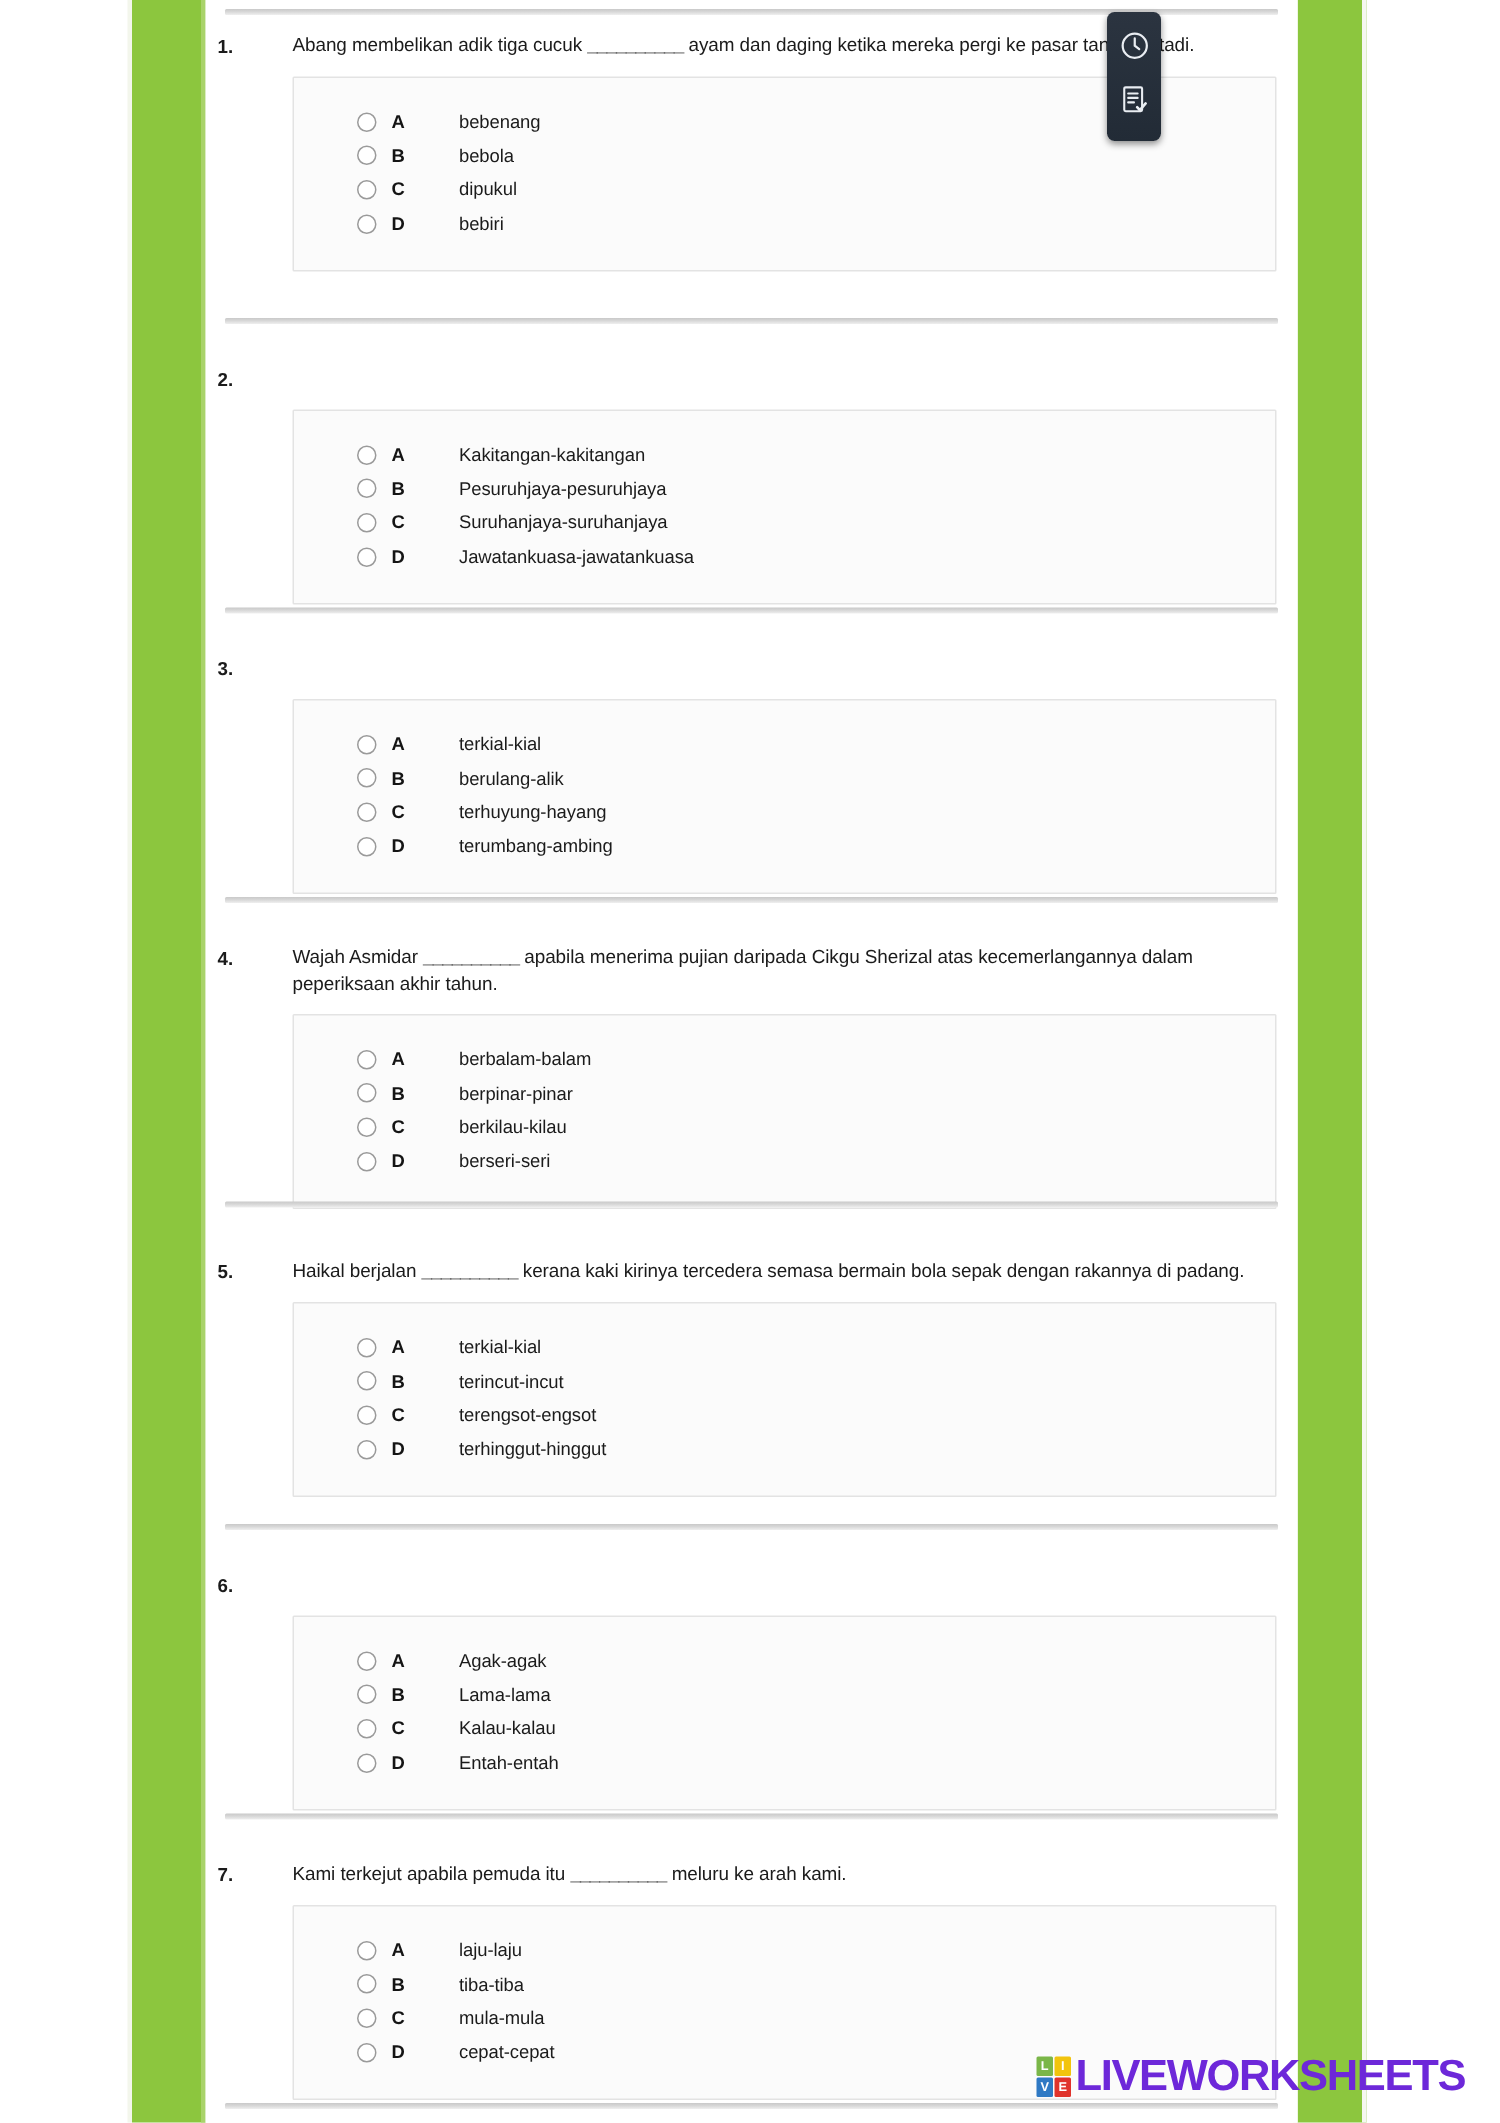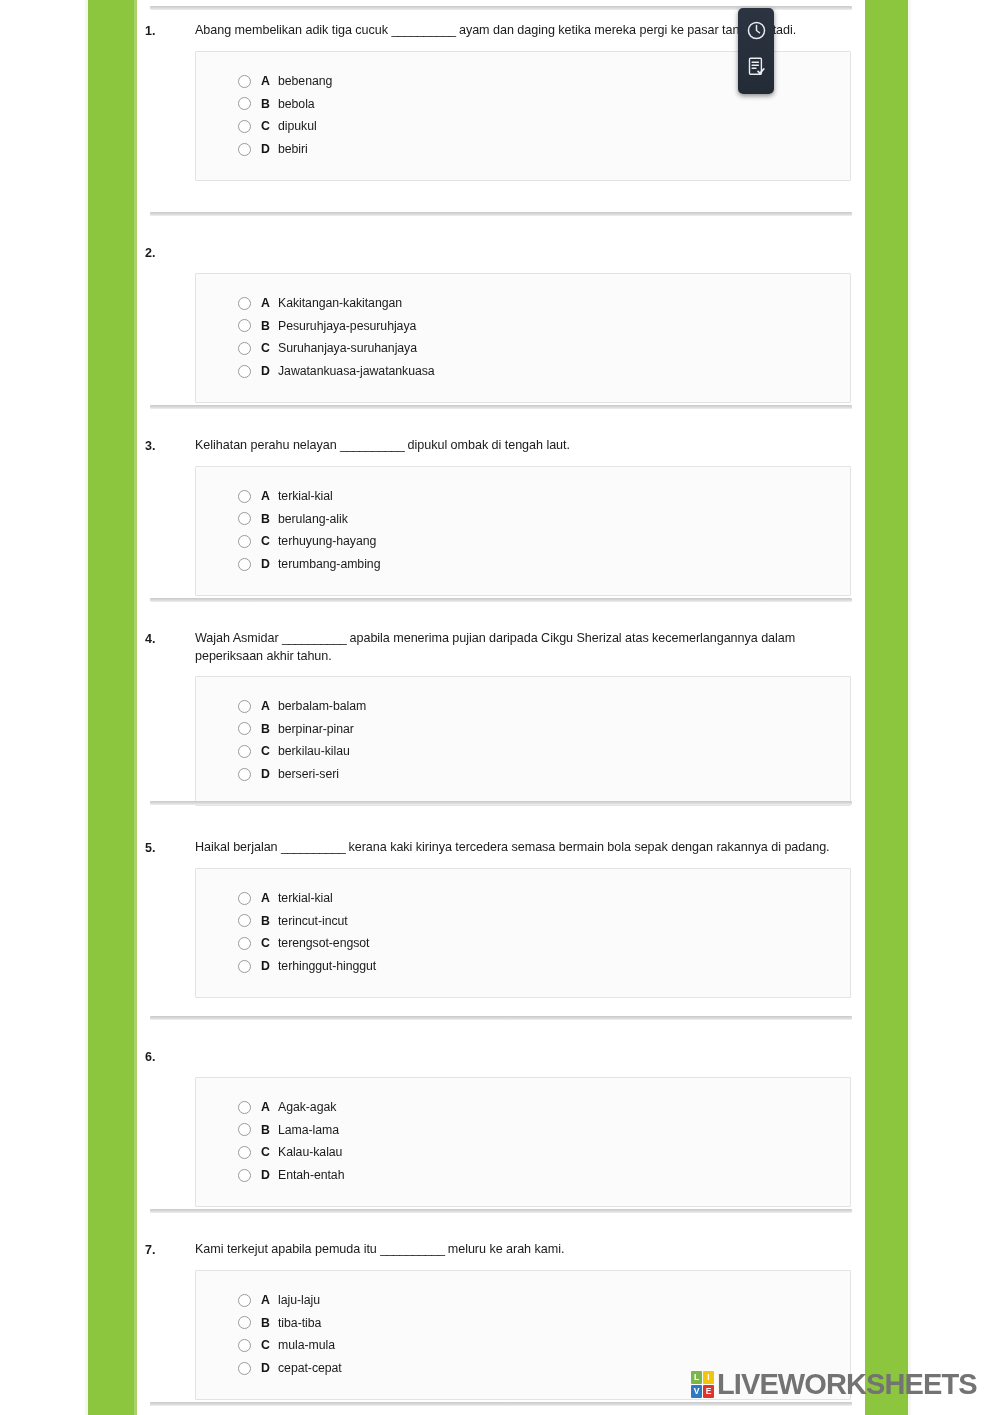--- a/index.html
+++ b/index.html
@@ -81,21 +81,21 @@
   }
   .qtext {
     flex: 1 1 auto;
     font-size: 12.6px;
     color: #1b1b1b;
     line-height: 17.5px;
     letter-spacing: -0.05px;
   }
   .blank {
     letter-spacing: -0.6px;
-    font-weight: 400;
+    font-weight: 700;
   }
 
   .answers {
     margin: 11px 14px 0 58px;
     background: #fbfbfb;
     border: 1px solid #e3e3e3;
     border-radius: 1px;
     padding: 18px 0 20px 0;
   }
   .opt {
@@ -117,20 +117,21 @@
     font-size: 12.3px;
     font-weight: bold;
     color: #141414;
     width: 17px;
     flex: 0 0 17px;
   }
   .otext {
     font-size: 12.3px;
     color: #1b1b1b;
     letter-spacing: -0.05px;
+    margin-left: 28px;
   }
 
   
   #toolbar {
     position: absolute;
     left: 738px;
     top: 8px;
     width: 36px;
     height: 82px;
     background: linear-gradient(180deg, #2b3440 0%, #222b36 100%);
@@ -178,21 +179,21 @@
     border-radius: 1px;
     line-height: 1;
   }
   .bg-green  { background: #7ab648; }
   .bg-yellow { background: #f2c40d; }
   .bg-blue   { background: #2f79c4; }
   .bg-red    { background: #e0332c; }
   #logo-word {
     font-size: 29px;
     font-weight: bold;
-    color: #737373;
+    color: #6d28d9;
     letter-spacing: -0.9px;
     line-height: 1;
   }
 </style>
 </head>
 <body>
 
 <div id="page">
 
   <div class="green-bar left"></div>
@@ -255,21 +256,20 @@
             <div class="opt">
               <span class="radio"></span>
               <span class="olabel">D</span>
               <span class="otext">Jawatankuasa-jawatankuasa</span>
             </div>
           </div>
         </div>
         <div class="qblock" style="top: 437px;">
           <div class="qhead">
             <div class="qnum">3.</div>
-            <div class="qtext"><span>Kelihatan perahu nelayan </span><span class="blank">__________</span><span> dipukul ombak di tengah laut.</span></div>
           </div>
           <div class="answers">
             <div class="opt">
               <span class="radio"></span>
               <span class="olabel">A</span>
               <span class="otext">terkial-kial</span>
             </div>
             <div class="opt">
               <span class="radio"></span>
               <span class="olabel">B</span>

